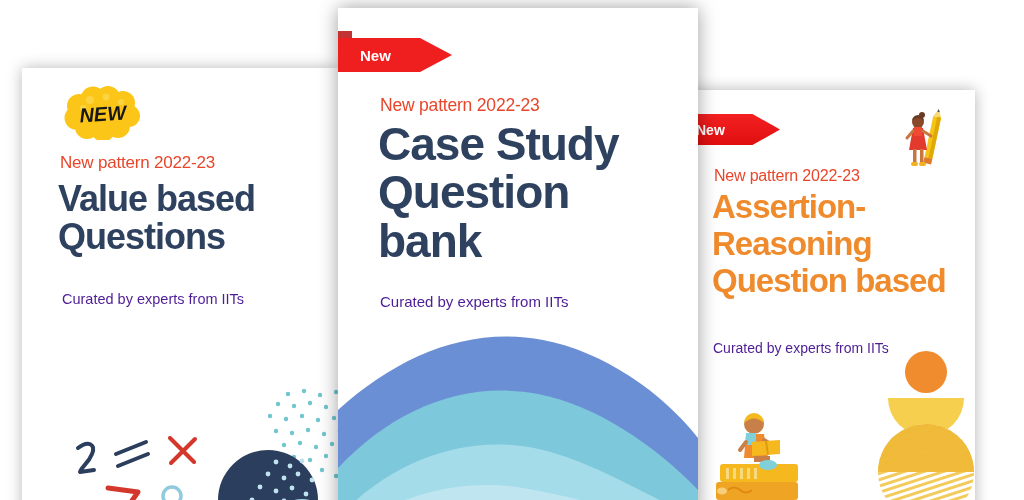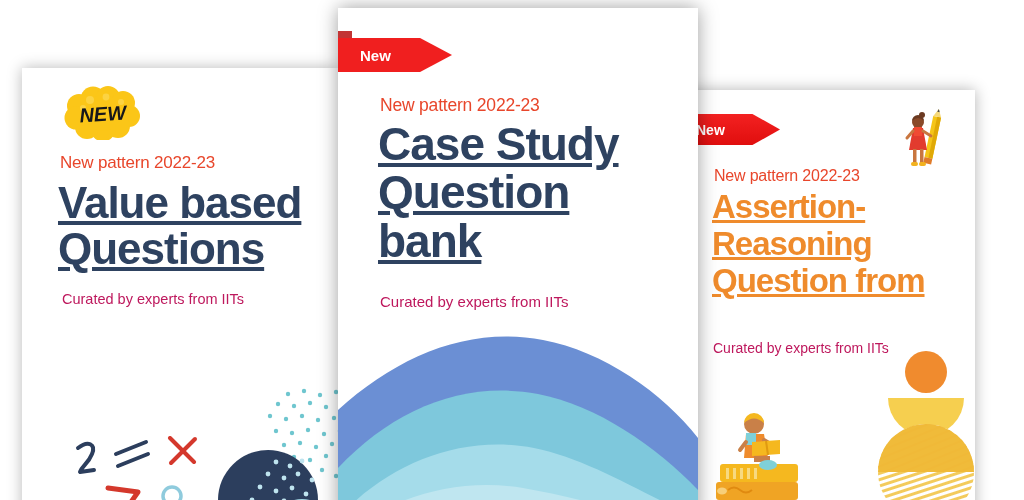--- a/index.html
+++ b/index.html
@@ -39,31 +39,30 @@
     font-weight:normal;
     letter-spacing:-0.2px;
     position:absolute;
     white-space:nowrap;
   }
   .title{
     position:absolute;
     font-weight:bold;
     line-height:1.05;
     letter-spacing:-1px;
-    text-decoration:underline;
   }
   .sub{
     position:absolute;
-    color:#be185d;
+    color:#4c1d95;
     white-space:nowrap;
   }
 
   
   .card-left .eyebrow{left:38px;top:85px;font-size:17px;}
-  .card-left .title{left:36px;top:112px;font-size:44px;color:#2e4260;width:300px;}
+  .card-left .title{left:36px;top:112px;font-size:36px;color:#2e4260;width:300px;}
   .card-left .sub{left:40px;top:223px;font-size:14.5px;}
 
   
   .card-mid .eyebrow{left:42px;top:87px;font-size:17.5px;}
   .card-mid .title{left:40px;top:112px;font-size:46px;color:#2e4260;width:300px;}
   .card-mid .sub{left:42px;top:285px;font-size:15px;}
 
   
   .card-right .eyebrow{left:36px;top:77px;font-size:16px;}
   .card-right .title{left:34px;top:99px;font-size:33px;color:#ef8b2c;width:250px;line-height:1.12;}
@@ -268,21 +267,21 @@
     </div>
   </div>
 
   <div class="card card-right">
 
     <div class="ribbon">
       <span>New</span>
     </div>
 
     <div class="eyebrow">New pattern 2022-23</div>
-    <div class="title">Assertion-Reasoning Question from</div>
+    <div class="title">Assertion-Reasoning Question based</div>
     <div class="sub">Curated by experts from IITs</div>
 
     <div class="pencil-girl">
       <svg width="48" height="66" viewBox="0 0 48 66">
 
         <g transform="rotate(12 30 33)">
           <rect x="27" y="8" width="8" height="42" fill="#f5c518"></rect>
           <rect x="31" y="8" width="4" height="42" fill="#e0a906"></rect>
           <polygon points="27,8 31,0 35,8" fill="#f6d97a"></polygon>
           <polygon points="30,3 31,0 32.5,3" fill="#4a4a4a"></polygon>

